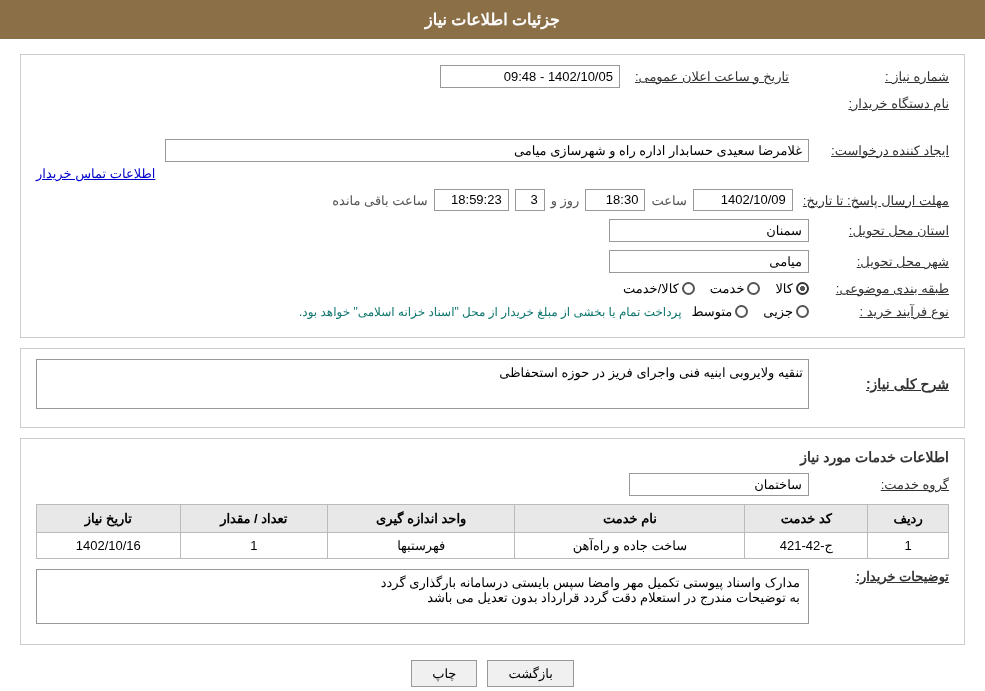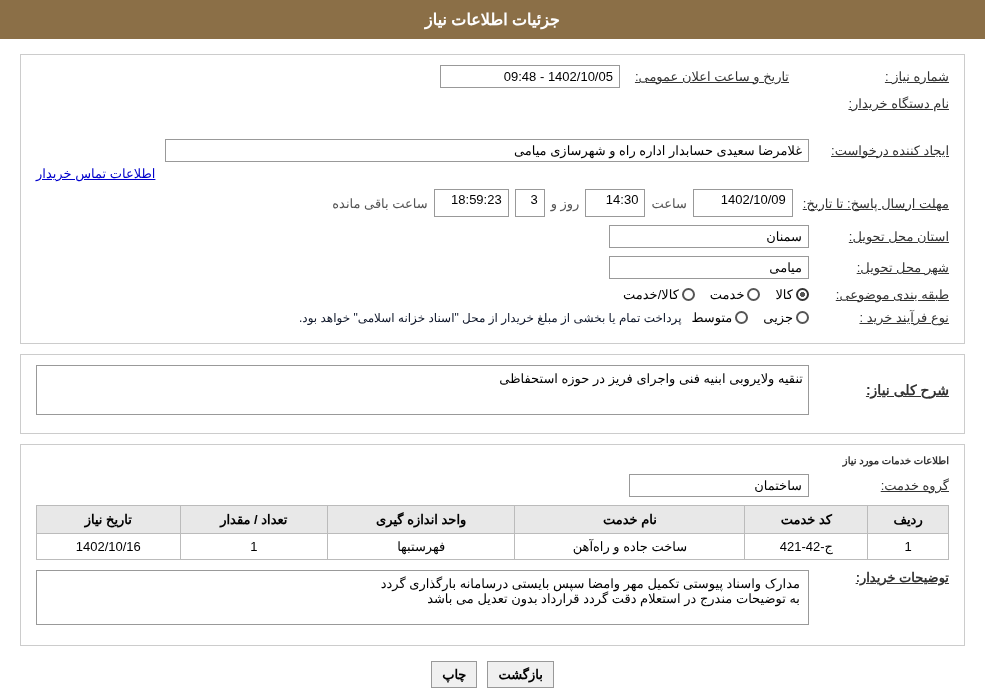--- a/index.html
+++ b/index.html
@@ -59,21 +59,21 @@
       cursor: pointer;
     }
     .small-label {
       color: #555;
       white-space: nowrap;
     }
     .inline-box {
       border: 1px solid #999;
       background: #fff;
       padding: 2px 6px;
-      height: 28px;
+      height: 22px;
     }
     .radio-group {
       display: flex;
       align-items: center;
       gap: 15px;
     }
     .radio-item {
       display: flex;
       align-items: center;
       gap: 3px;
@@ -84,36 +84,36 @@
       border-radius: 50%;
       border: 2px solid #555;
       background: #fff;
       display: inline-block;
     }
     .radio-circle.selected {
       border-color: #333;
       background: radial-gradient(circle, #555 40%, #fff 40%);
     }
     .note-text {
-      color: #0f172a;
+      color: #0f766e;
       font-size: 12px;
       margin-right: 10px;
     }
     .textarea-box {
       border: 1px solid #999;
       background: #fff;
       padding: 5px;
       width: 100%;
       min-height: 50px;
       text-align: right;
       direction: rtl;
     }
     .section-title-2 {
       font-weight: bold;
-      font-size: 10px;
+      font-size: 14px;
       color: #333;
       margin-bottom: 8px;
       text-align: right;
     }
     .service-group-row {
       display: flex;
       align-items: center;
       margin-bottom: 8px;
     }
     .table-container {
@@ -147,27 +147,26 @@
       direction: rtl;
       text-align: right;
     }
     .buttons-row {
       display: flex;
       justify-content: center;
       gap: 10px;
       margin-top: 15px;
     }
     .btn {
-      padding: 5px 10px;
+      padding: 5px 20px;
       border: 1px solid #999;
       background: #f0f0f0;
       cursor: pointer;
       font-size: 13px;
       font-family: Tahoma, Arial, sans-serif;
-      font-weight: bold;
     }
   </style>
 </head>
 <body>
 
 <div class="page-wrapper">
 
   <div class="header-bar">
     <span>جزئیات اطلاعات نیاز</span>
   </div>
@@ -196,21 +195,21 @@
         <span style="margin-right:10px;margin-top:47px;" class="link-text">اطلاعات تماس خریدار</span>
       </div>
 
       <div class="form-row">
         <span class="label">مهلت ارسال پاسخ: تا تاریخ:</span>
         <div class="inline-box" style="min-width:100px;">
           <span>1402/10/09</span>
         </div>
         <span style="margin:0 6px;" class="small-label">ساعت</span>
         <div class="inline-box" style="min-width:60px;">
-          <span>14:30</span>
+          <span>18:30</span>
         </div>
         <span style="margin:0 6px;" class="small-label">روز و</span>
         <div class="inline-box" style="min-width:30px;">
           <span>3</span>
         </div>
         <div class="inline-box" style="min-width:75px; margin-right:6px;">
           <span>18:59:23</span>
         </div>
         <span style="margin-right:6px;" class="small-label">ساعت باقی مانده</span>
       </div>

